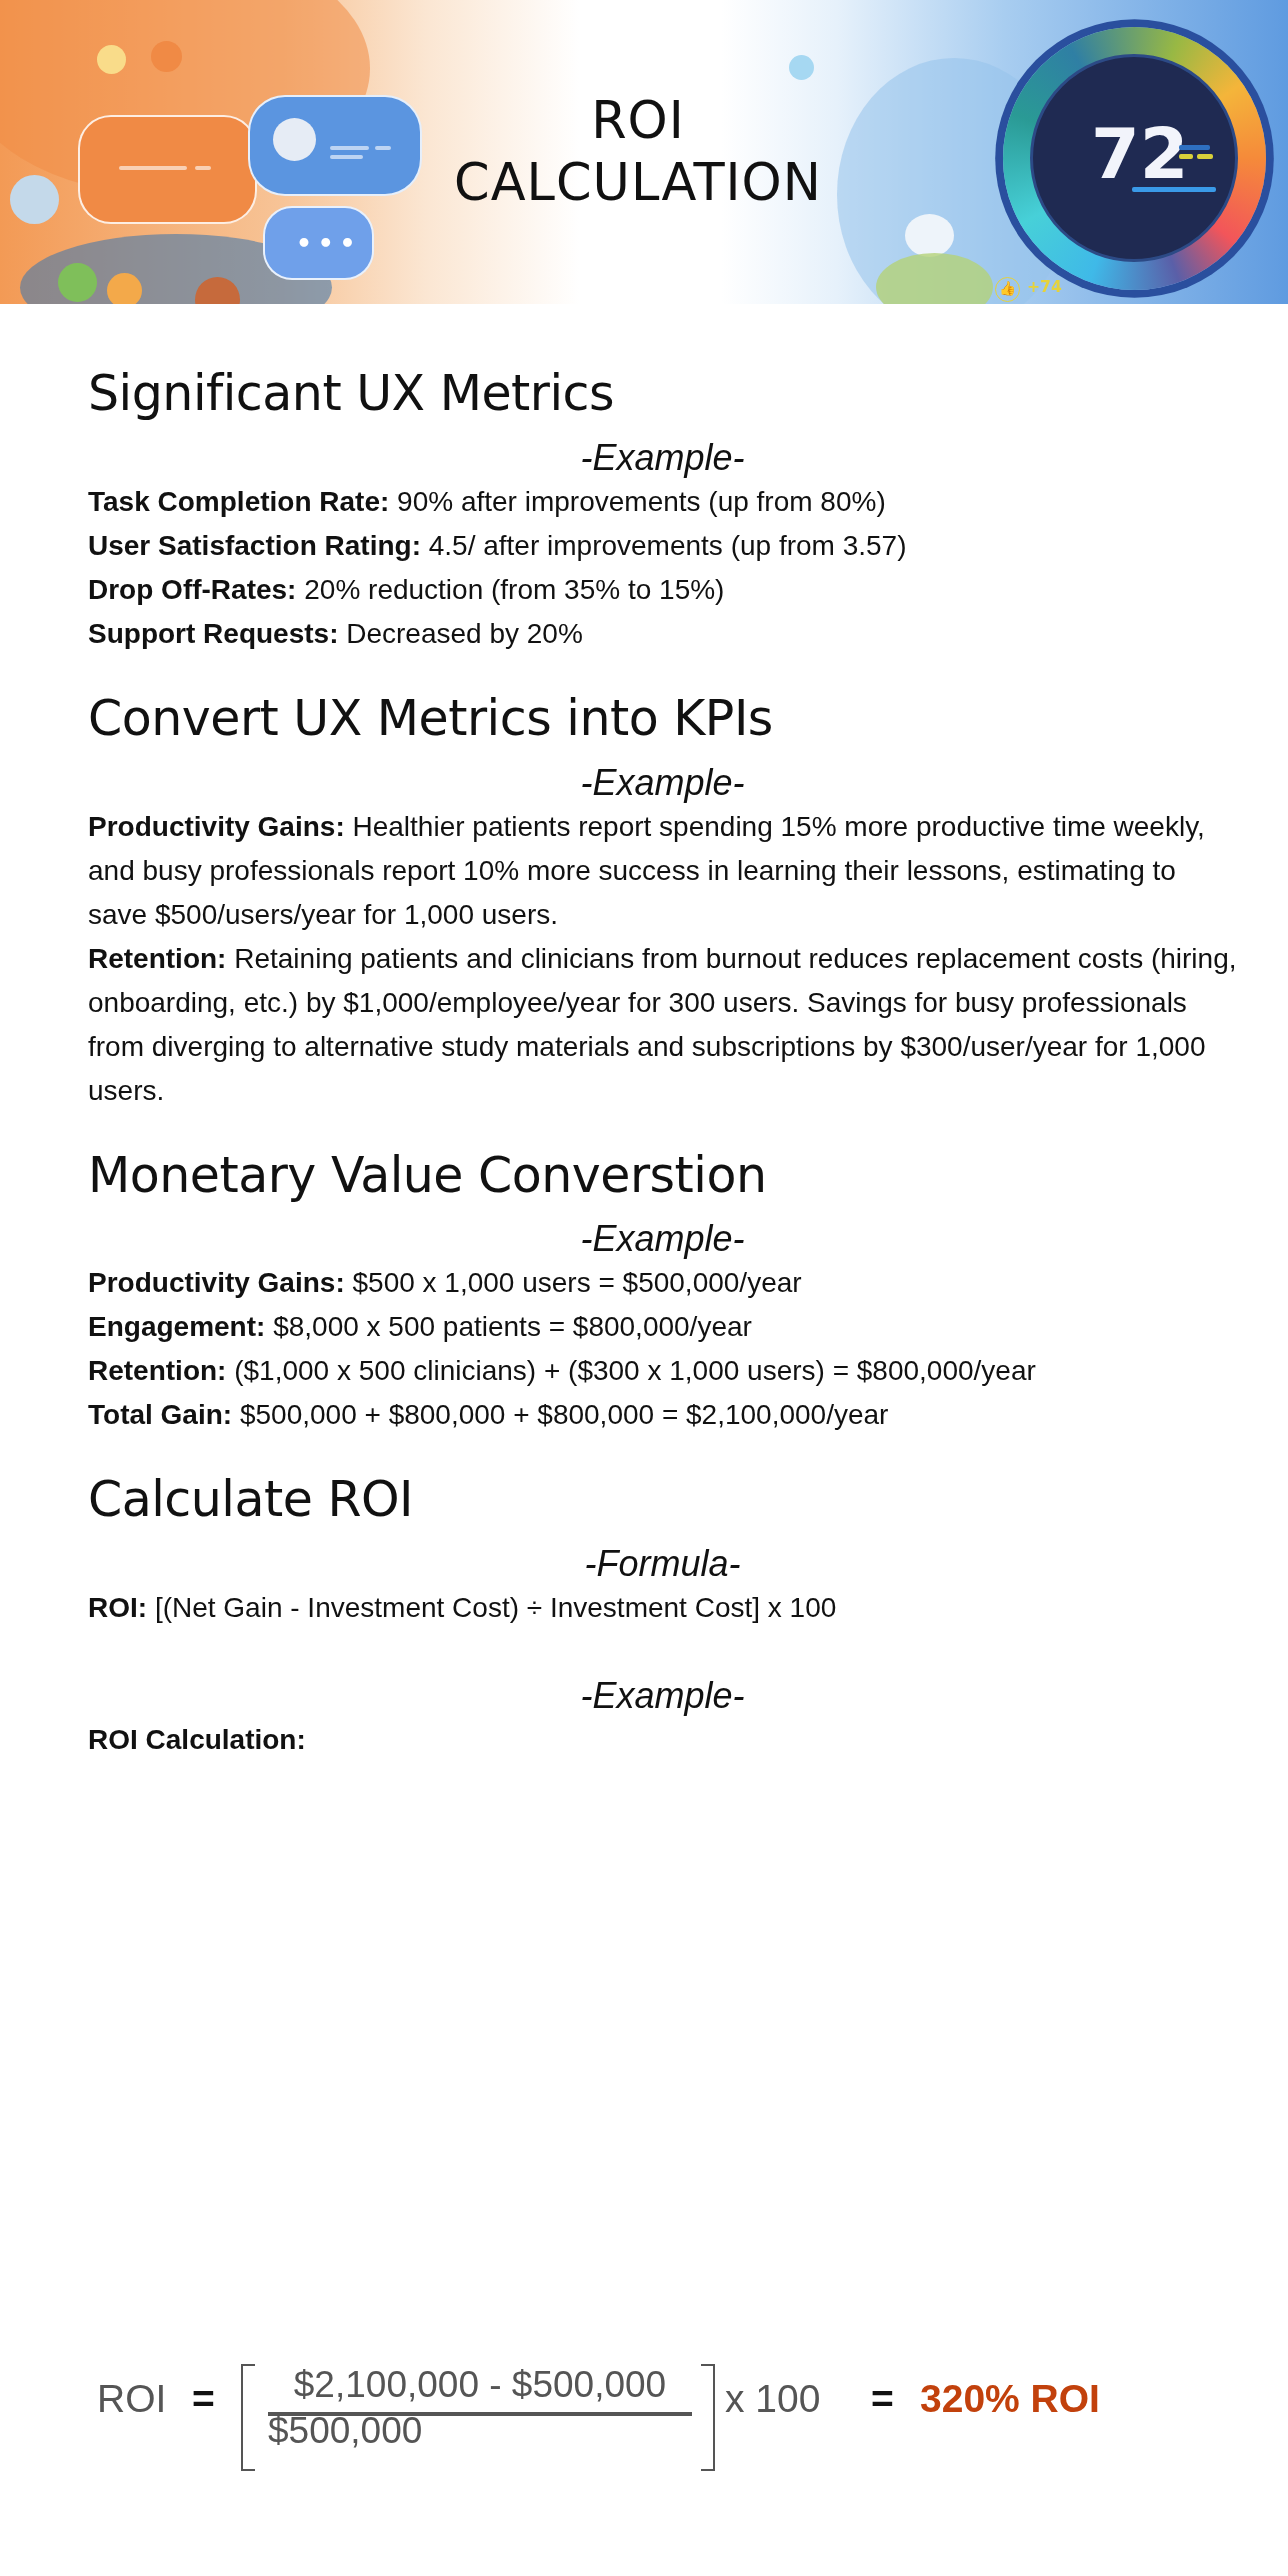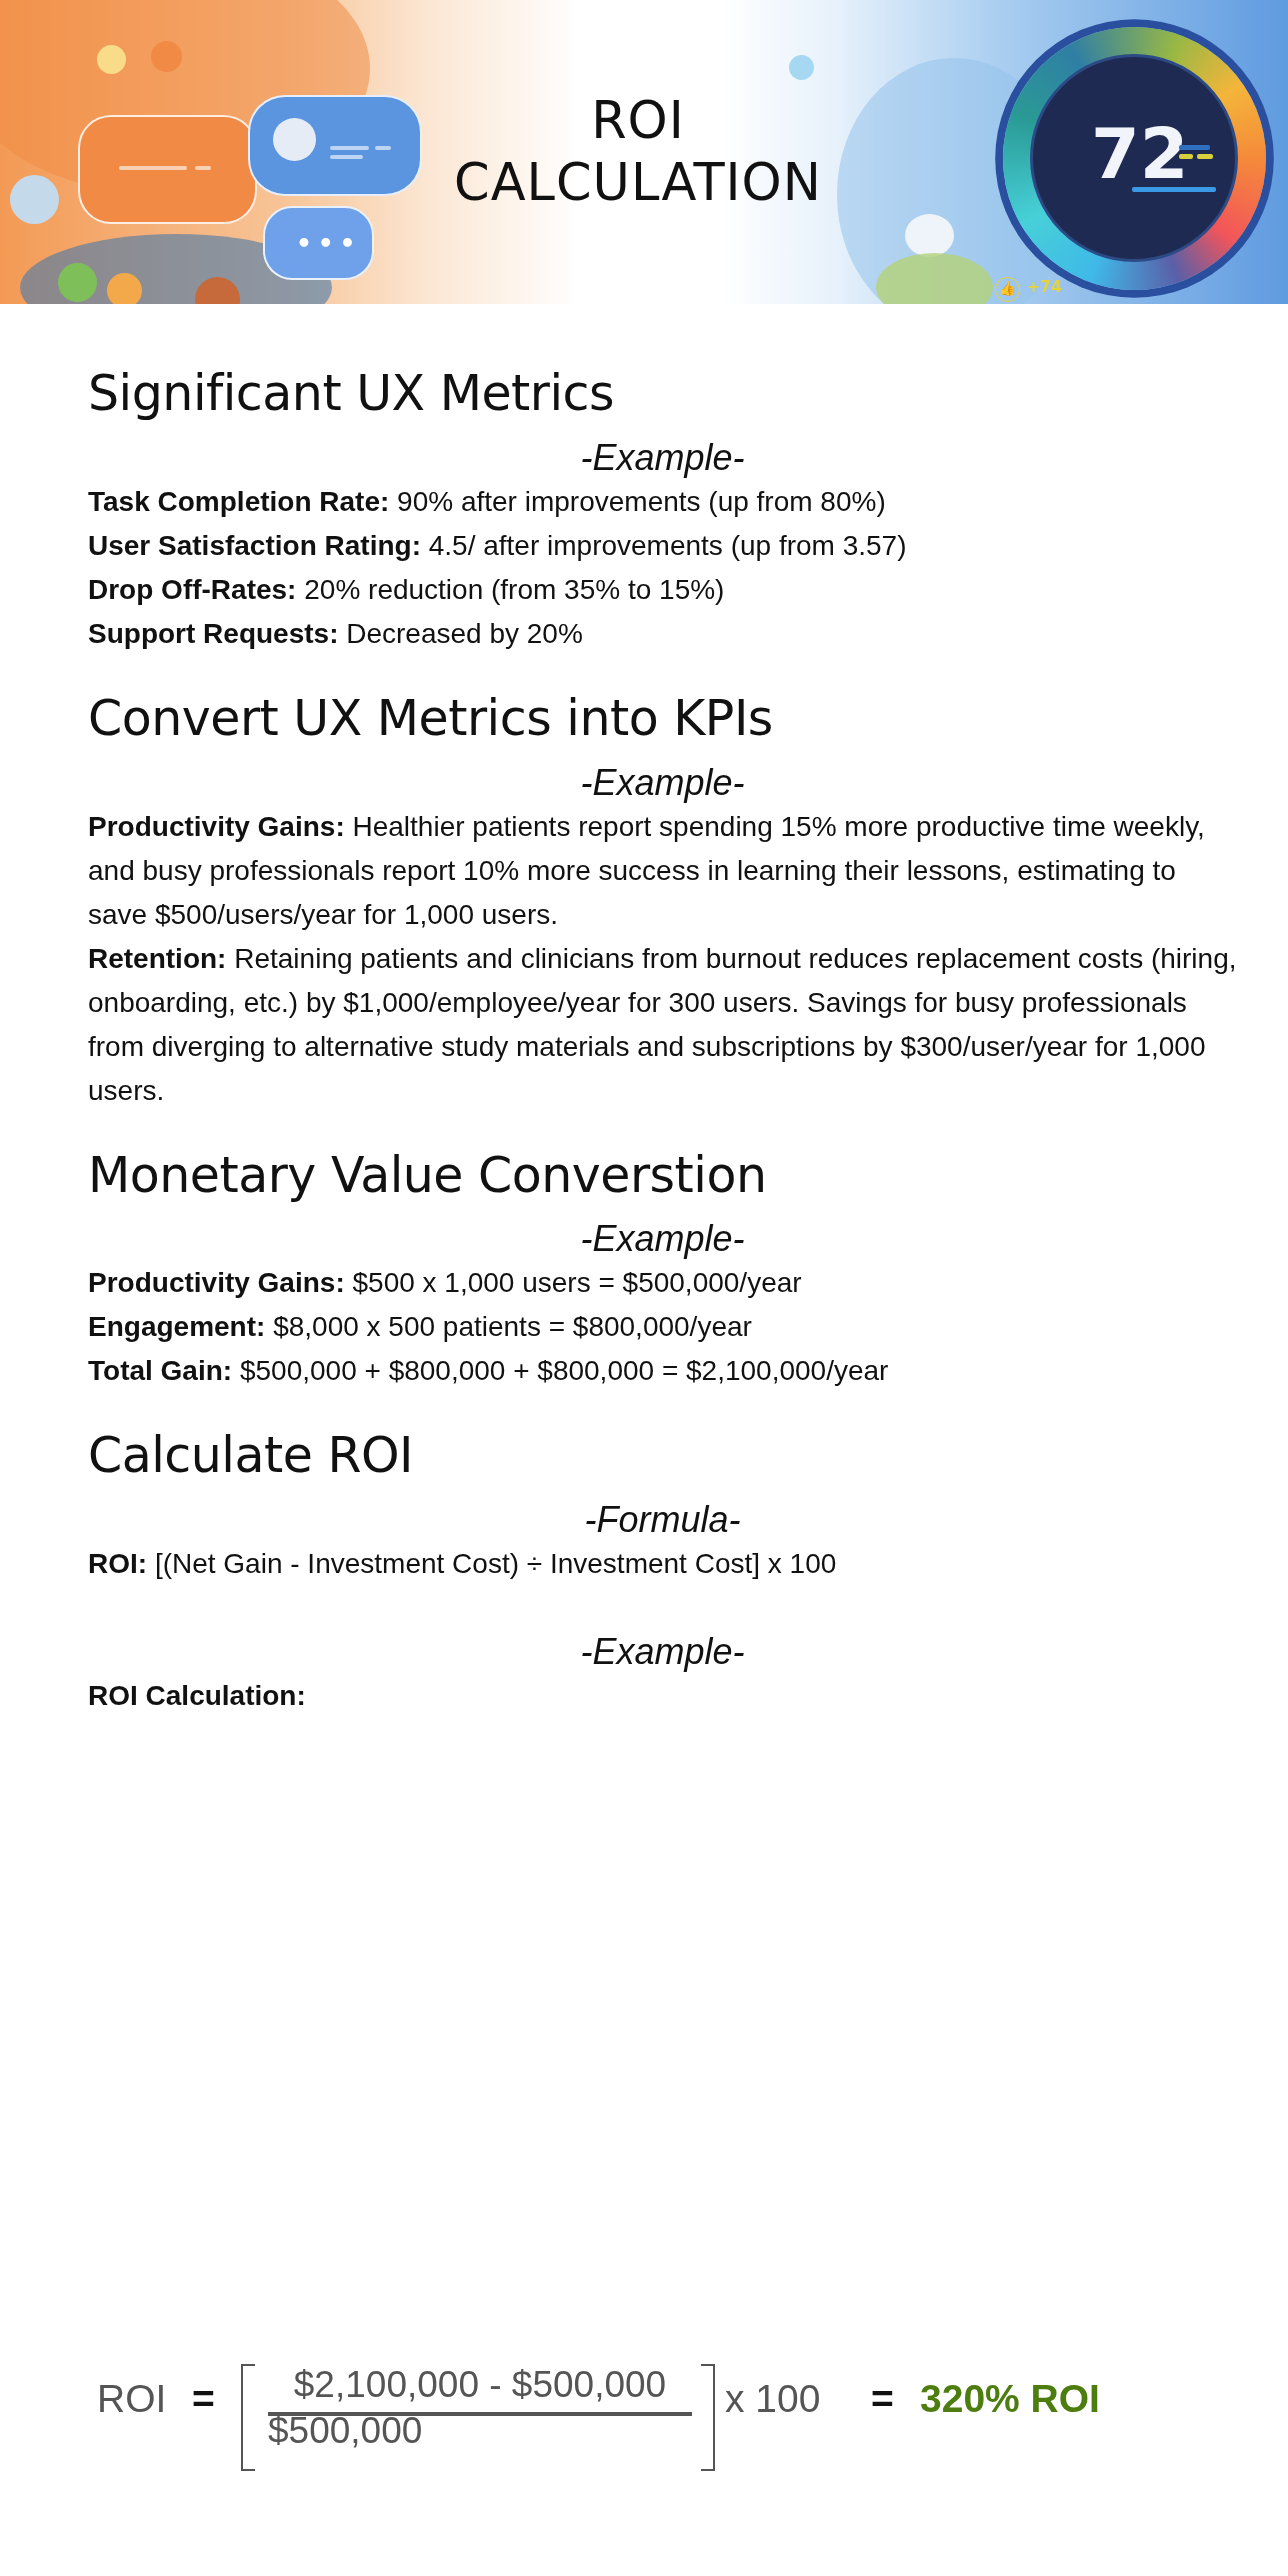--- a/index.html
+++ b/index.html
@@ -37,21 +37,21 @@
   .spacer { height: 44px; }
   .formula { position: absolute; left: 97px; top: 2346px; height: 117px; width: 1071px; color: #555; font-family: "Liberation Sans", sans-serif; }
   .formula .roi-lbl { position: absolute; left: 0; top: 31px; font-size: 39px; }
   .formula .eq { position: absolute; font-size: 39px; font-weight: bold; color: #111; }
   .formula .bracket-l { position: absolute; left: 144px; top: 17.5px; width: 11.7px; height: 103px; border: 2.9px solid #555; border-right: none; }
   .formula .bracket-r { position: absolute; left: 350px; top: 17.5px; width: 11.7px; height: 103px; border: 2.9px solid #555; border-left: none; }
   .formula .num { position: absolute; left: 171px; top: 17.5px; width: 179px; text-align: center; font-size: 37px; }
   .formula .frac-line { position: absolute; left: 171px; top: 66px; width: 191px; height: 3.9px; background: #555; }
   .formula .den { position: absolute; left: 171px; top: 64px; width: 191px; text-align: left; font-size: 37px; }
   .formula .times { position: absolute; left: 382px; top: 31px; font-size: 39px; }
-  .formula .result { position: absolute; left: 487px; top: 31px; font-size: 39px; font-weight: bold; color: #4d7c0f; }
+  .formula .result { position: absolute; left: 487px; top: 31px; font-size: 39px; font-weight: bold; color: #c2410c; }
 </style>
 </head>
 <body>
 
 <div class="banner">
   <div class="blob" style="left:-39px;top:-58px;width:409px;height:253px;background:rgba(240,140,70,0.55);"></div>
   <div class="blob" style="left:97px;top:45px;width:29px;height:29px;background:#f9dc8a;"></div>
   <div class="blob" style="left:151px;top:41px;width:31px;height:31px;background:#f08a45;"></div>
   <div class="blob" style="left:9.7px;top:175px;width:49px;height:49px;background:#c4d9ea;"></div>
   <div class="blob" style="left:19.5px;top:234px;width:312px;height:107px;background:rgba(70,120,170,0.6);"></div>
@@ -111,20 +111,21 @@
     <p class="label">-Example-</p>
     <p><b>Productivity Gains:</b><span> Healthier patients report spending 15% more productive time weekly, and busy professionals report 10% more success in learning their lessons, estimating to save $500/users/year for 1,000 users.</span></p>
     <p><b>Retention:</b><span> Retaining patients and clinicians from burnout reduces replacement costs (hiring, onboarding, etc.) by $1,000/employee/year for 300 users. Savings for busy professionals from diverging to alternative study materials and subscriptions by $300/user/year for 1,000 users.</span></p>
   </div>
 
   <div class="section s3">
     <h2>Monetary Value Converstion</h2>
     <p class="label">-Example-</p>
     <p><b>Productivity Gains:</b><span> $500 x 1,000 users = $500,000/year</span></p>
     <p><b>Engagement:</b><span> $8,000 x 500 patients = $800,000/year</span></p>
+    <p><b>Retention:</b><span> ($1,000 x 500 clinicians) + ($300 x 1,000 users) = $800,000/year</span></p>
     <p><b>Total Gain:</b><span> $500,000 + $800,000 + $800,000 = $2,100,000/year</span></p>
   </div>
 
   <div class="section s4">
     <h2>Calculate ROI</h2>
     <p class="label">-Formula-</p>
     <p><b>ROI:</b><span> [(Net Gain - Investment Cost) ÷ Investment Cost] x 100</span></p>
     <div class="spacer"></div>
     <p class="label" style="margin-top:0">-Example-</p>
     <p><b>ROI Calculation:</b></p>

